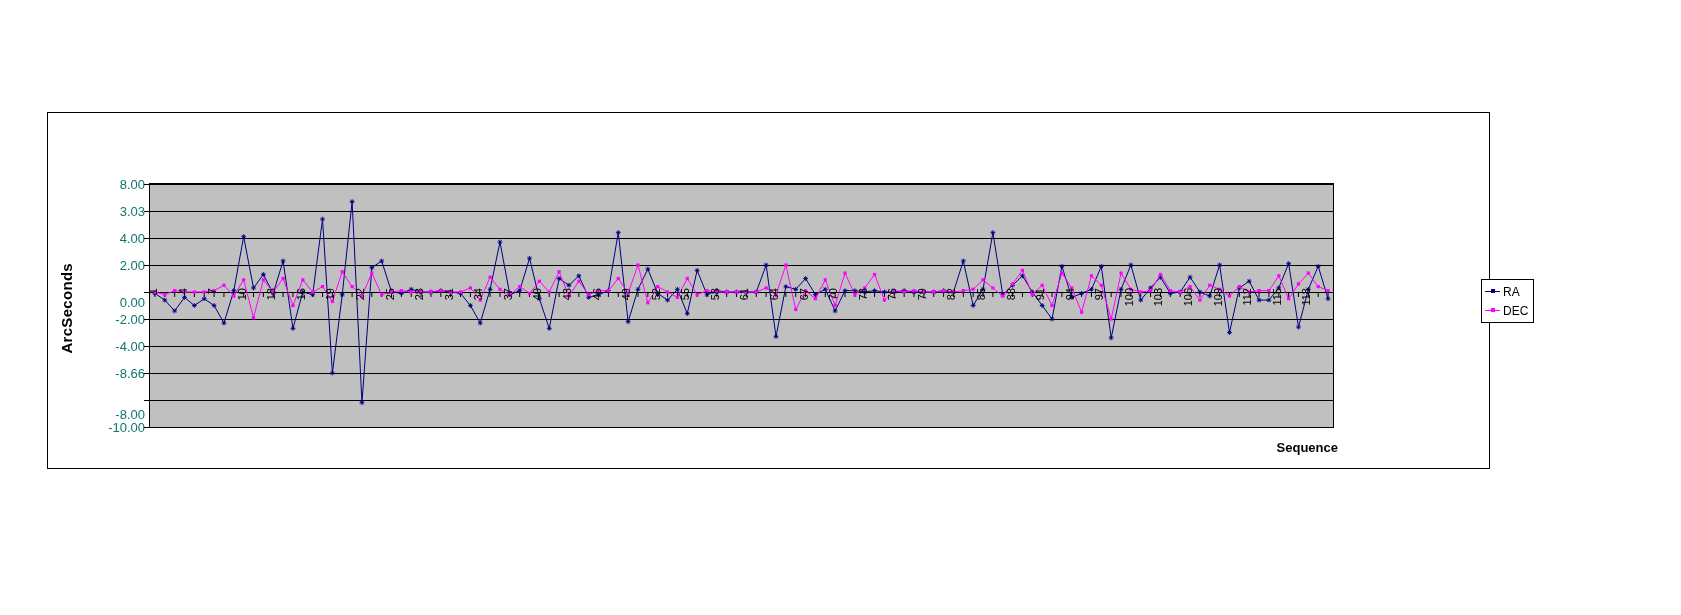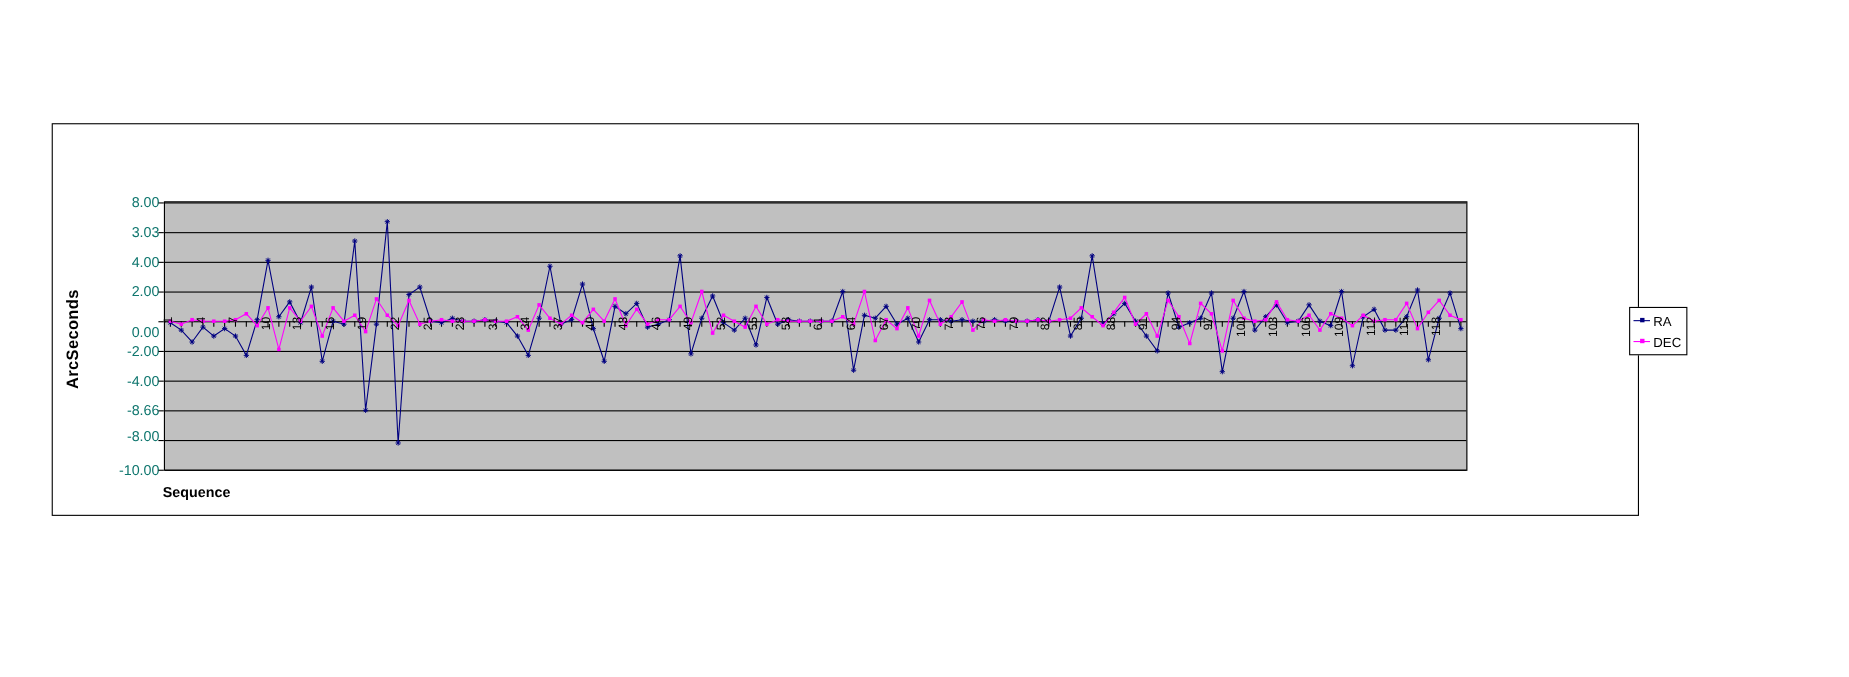--- a/index.html
+++ b/index.html
@@ -55,21 +55,21 @@
     text-align: center;
     letter-spacing: 0.3px;
   }
 
   
   #x-axis-title {
     position: absolute;
     left: 100px;
     top: 327px;
     width: 1190px;
-    text-align: left;
+    text-align: right;
     font-size: 13px;
     font-weight: bold;
     color: #000000;
   }
 
   
   #plot-area {
     position: absolute;
     left: 101px;
     top: 70px;
@@ -195,21 +195,21 @@
 
   <div id="y-labels">
       <div class="ytick-label" style="top: 1px;">8.00</div>
       <div class="ytick-label" style="top: 28px;">3.03</div>
       <div class="ytick-label" style="top: 55px;">4.00</div>
       <div class="ytick-label" style="top: 82px;">2.00</div>
       <div class="ytick-label" style="top: 119px;">0.00</div>
       <div class="ytick-label" style="top: 136px;">-2.00</div>
       <div class="ytick-label" style="top: 163px;">-4.00</div>
       <div class="ytick-label" style="top: 190px;">-8.66</div>
-      <div class="ytick-label" style="top: 213px;">-8.00</div>
+      <div class="ytick-label" style="top: 231px;">-8.00</div>
       <div class="ytick-label" style="top: 244px;">-10.00</div>
     </div>
   <div id="y-ticks">
       <div class="ytick-mark" style="top: 1px;"></div>
       <div class="ytick-mark" style="top: 28px;"></div>
       <div class="ytick-mark" style="top: 55px;"></div>
       <div class="ytick-mark" style="top: 82px;"></div>
       <div class="ytick-mark" style="top: 109px;"></div>
       <div class="ytick-mark" style="top: 136px;"></div>
       <div class="ytick-mark" style="top: 163px;"></div>

